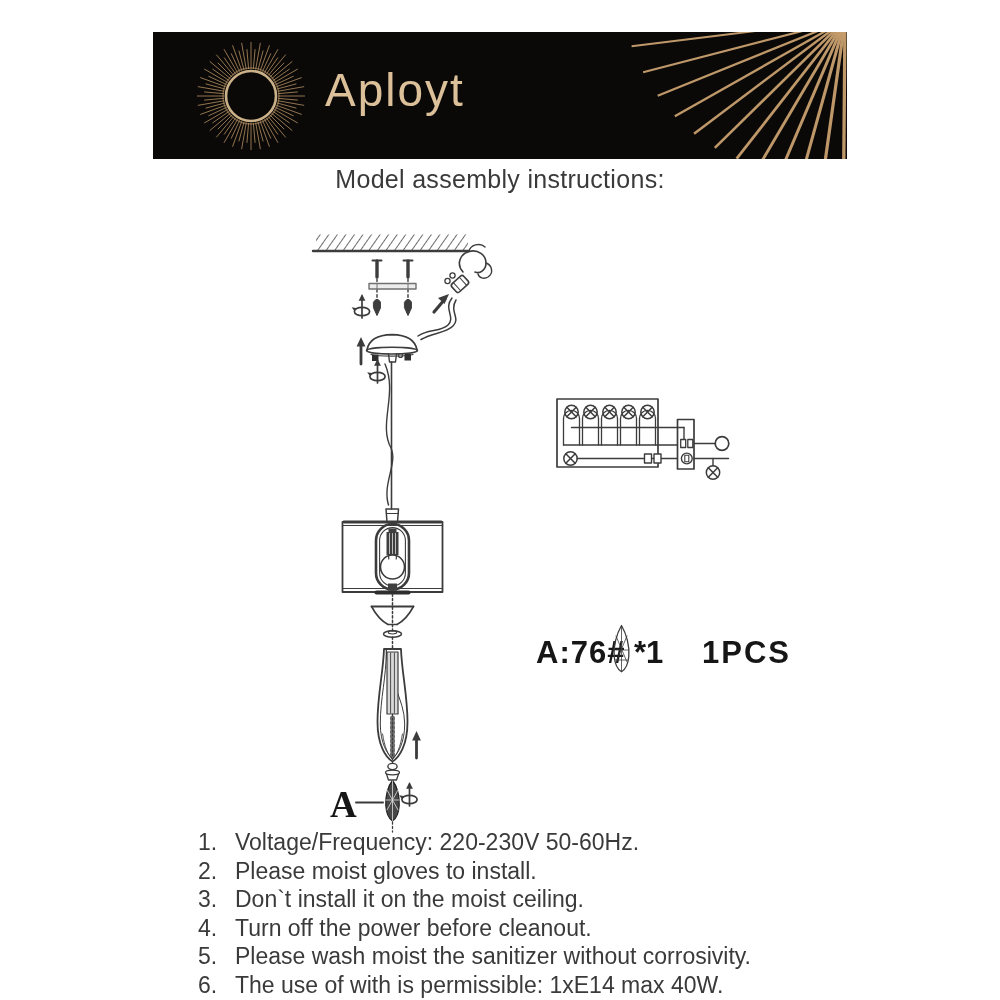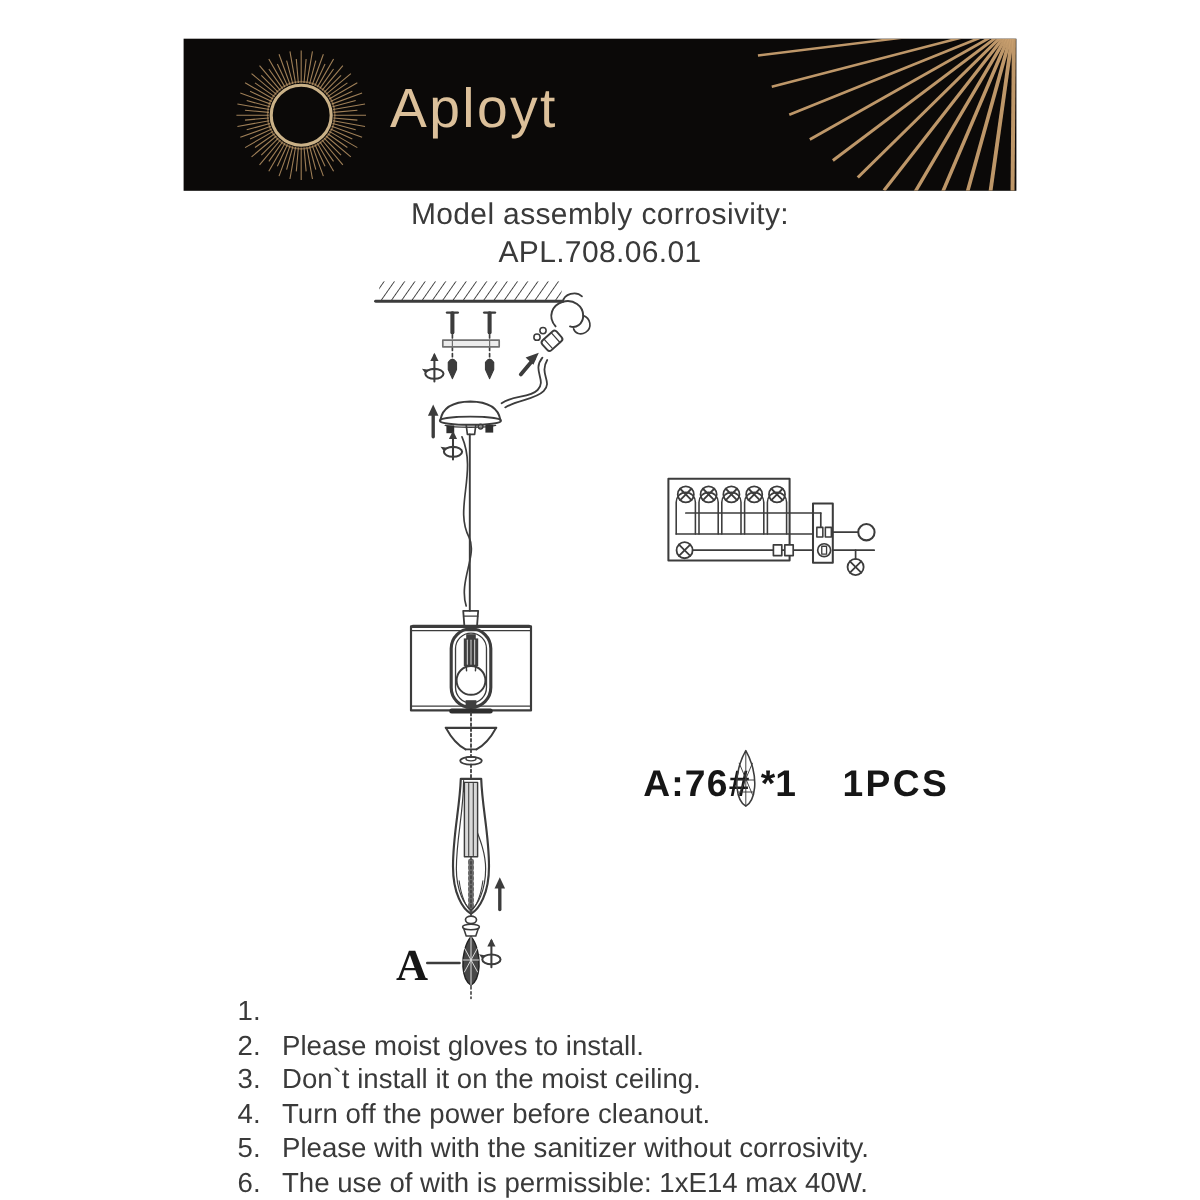--- a/index.html
+++ b/index.html
@@ -111,22 +111,21 @@
         <line x1="258" y1="-12" x2="149.64358034268415" y2="126.68989263478306" stroke="#c9a06f" stroke-width="2.7199999999999998" opacity="0.95"></line>
         <line x1="258" y1="-12" x2="171.97224747816063" y2="134.0461426948386" stroke="#c9a06f" stroke-width="2.84" opacity="0.95"></line>
         <line x1="258" y1="-12" x2="194.31082605624835" y2="138.04229111274776" stroke="#c9a06f" stroke-width="2.96" opacity="0.95"></line>
         <line x1="258" y1="-12" x2="216.17719414375279" y2="138.8081659271495" stroke="#c9a06f" stroke-width="3.08" opacity="0.95"></line>
         <line x1="258" y1="-12" x2="237.12403485599015" y2="136.54021031123554" stroke="#c9a06f" stroke-width="3.2" opacity="0.95"></line>
         <line x1="258" y1="-12" x2="256.74774215598336" y2="131.49453595970857" stroke="#c9a06f" stroke-width="3.32" opacity="0.95"></line>
       </svg>
   </div>
 
   <div class="title-block">
-    <div>Model assembly corrosivity:</div>
-    <div>APL.708.06.01</div>
+    <div>Model assembly instructions:</div>
   </div>
 
   <svg class="diagram" viewBox="0 190 1000 612">
     <defs>
       <pattern id="hatch" patternUnits="userSpaceOnUse" width="7" height="7" patternTransform="rotate(35)">
         <line x1="0" y1="0" x2="0" y2="7" stroke="#3c3c3c" stroke-width="1.5"></line>
       </pattern>
       <g id="rot" stroke="#3c3c3c" fill="none" stroke-width="1.7">
         <line x1="0" y1="-13" x2="0" y2="9"></line>
         <path d="M0,-15 L-3.4,-8.2 L3.4,-8.2 Z" fill="#3c3c3c" stroke="none"></path>
@@ -321,36 +320,37 @@
         <text x="634" y="631" font-size="31" fill="#161616" stroke="none">*1</text>
         <text x="702" y="631" font-size="31" letter-spacing="2" fill="#161616" stroke="none">1PCS</text>
       </g>
 
     </g>
   </svg>
 
   <ol class="list">
     <li>
       <span class="num">1.</span>
+      <span>Voltage/Frequency: 220-230V 50-60Hz.</span>
     </li>
     <li>
       <span class="num">2.</span>
       <span>Please moist gloves to install.</span>
     </li>
     <li>
       <span class="num">3.</span>
       <span>Don`t install it on the moist ceiling.</span>
     </li>
     <li>
       <span class="num">4.</span>
       <span>Turn off the power before cleanout.</span>
     </li>
     <li>
       <span class="num">5.</span>
-      <span>Please with with the sanitizer without corrosivity.</span>
+      <span>Please wash moist the sanitizer without corrosivity.</span>
     </li>
     <li>
       <span class="num">6.</span>
       <span>The use of with is permissible: 1xE14 max 40W.</span>
     </li>
   </ol>
 
 </div>
 
 </body></html>

